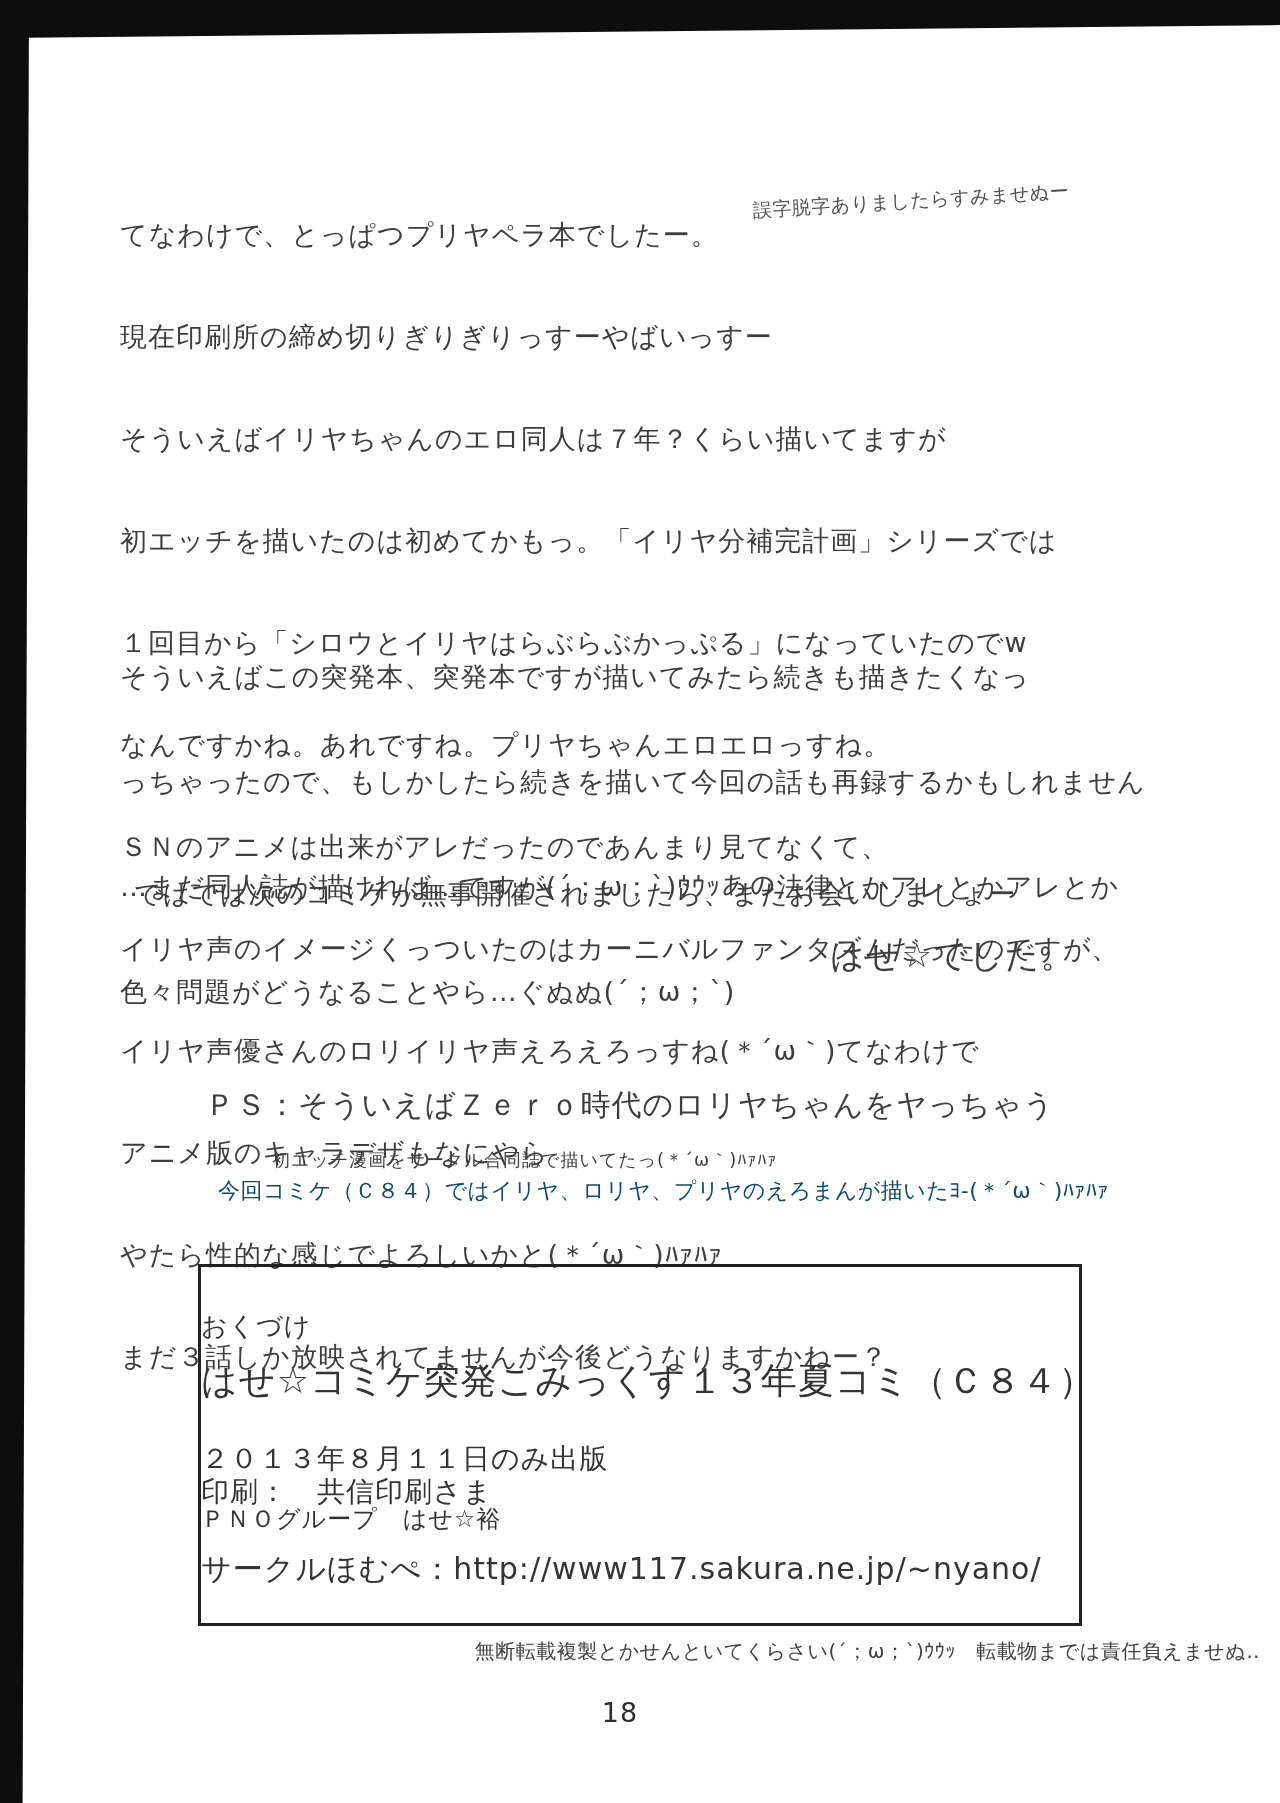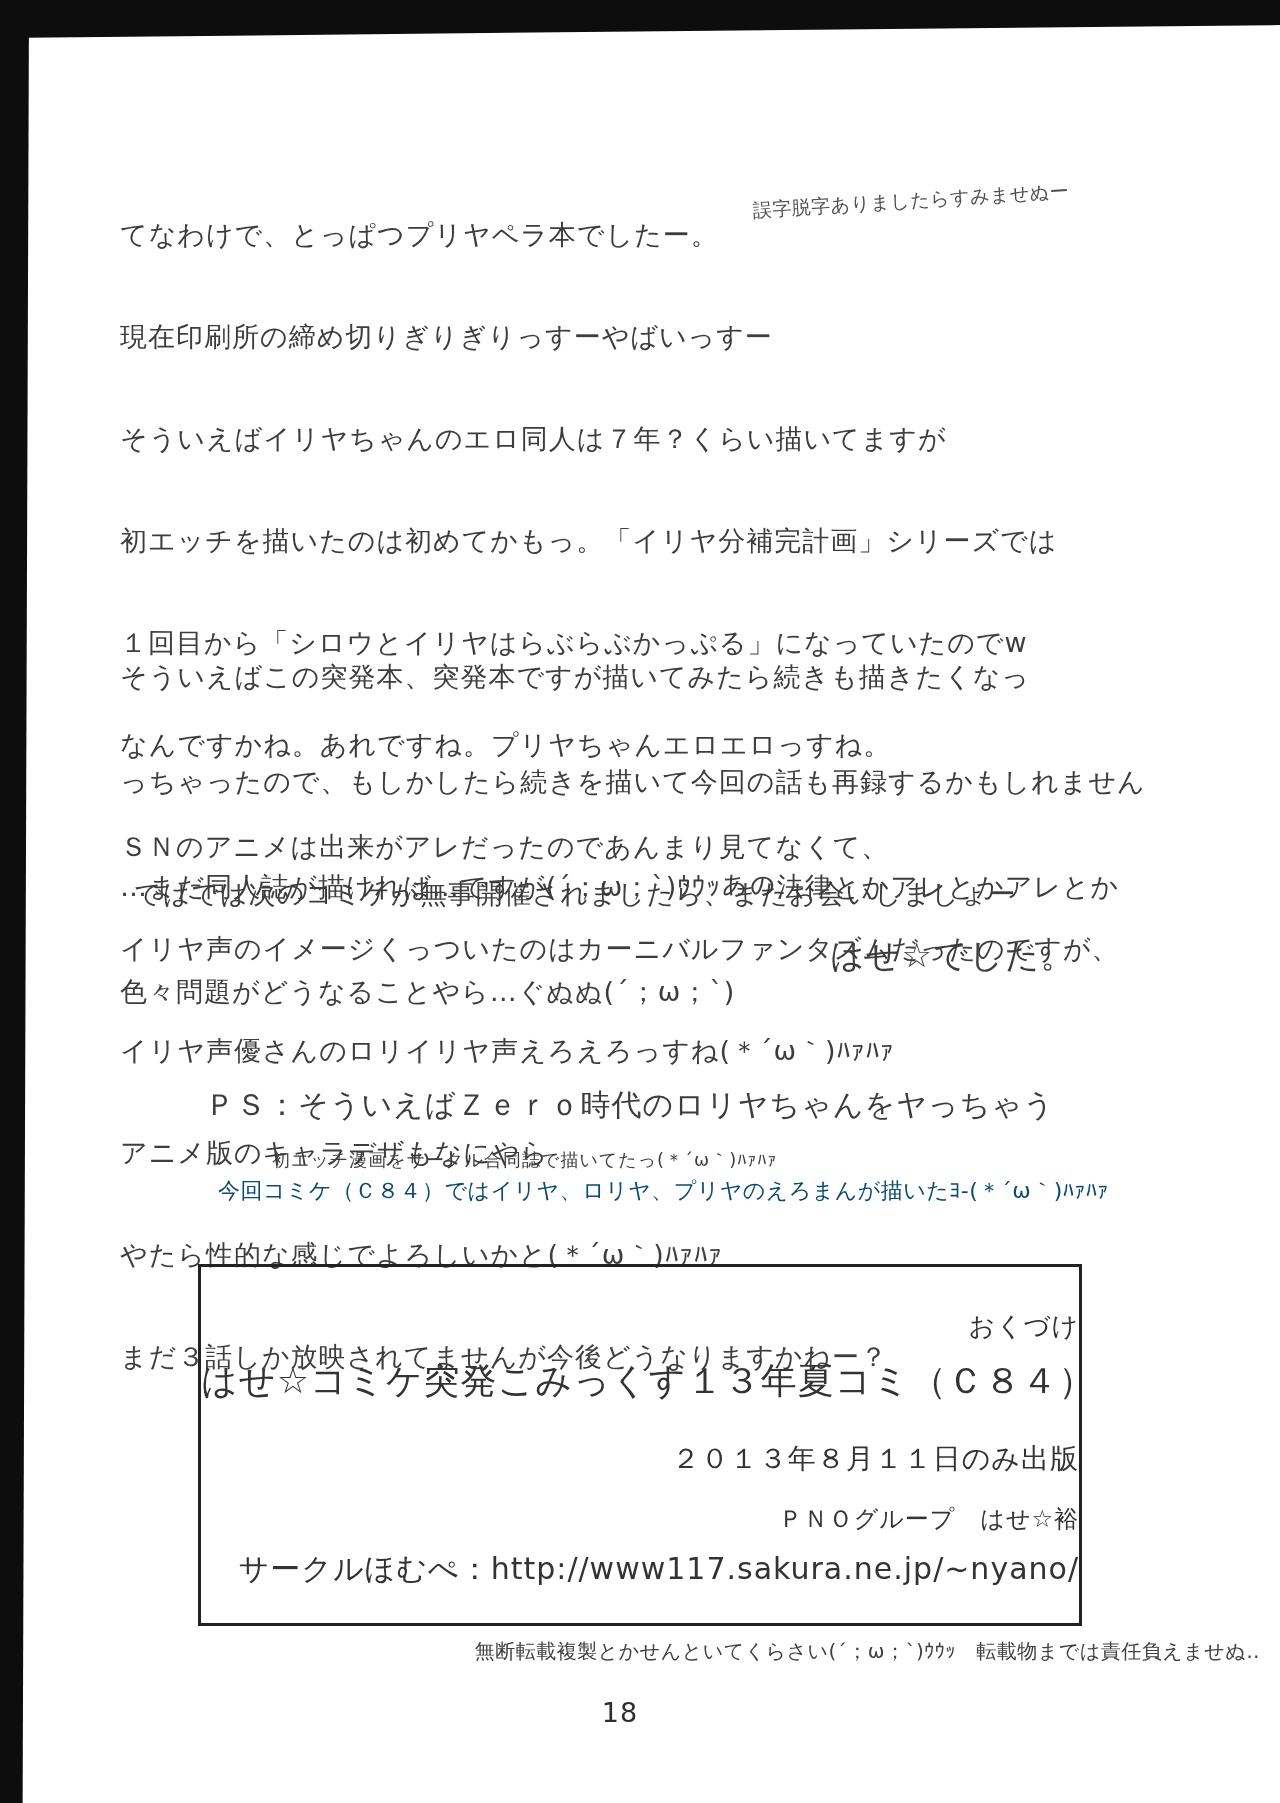--- a/index.html
+++ b/index.html
@@ -36,21 +36,21 @@
   .ps1 { left:205px; top:1085px; font-size:30px; letter-spacing:1px; }
   .ps2 { left:272px; top:1148px; font-size:18px; letter-spacing:1px; }
   .ps3 { left:218px; top:1176px; font-size:22px; letter-spacing:0.5px; color:#0c4a6e; }
   
   .colophon {
     position:absolute; left:198px; top:1264px;
     width:878px; height:356px;
     border:3px solid #222222;
     color:#333333;
   }
-  .colophon .cline { position:absolute; left:0; width:100%; text-align:right; white-space:pre; letter-spacing:1px; }
+  .colophon .cline { position:absolute; left:0; width:100%; text-align:left; white-space:pre; letter-spacing:1px; }
   .c-title { top:42px;  font-size:26px; }
   .c-book  { top:90px;  font-size:36px; }
   .c-date  { top:173px; font-size:28px; }
   .c-print { top:206px; font-size:28px; }
   .c-group { top:236px; font-size:24px; }
   .c-home  { top:282px; font-size:30px; }
   .copyright {
     left:0; top:1638px; width:1260px; text-align:right;
     font-size:20px; color:#404040; letter-spacing:0.5px;
   }
@@ -69,21 +69,21 @@
 
   <div class="abs para para1">
     <div class="line">てなわけで、とっぱつプリヤペラ本でしたー。</div>
     <div class="line">現在印刷所の締め切りぎりぎりっすーやばいっすー</div>
     <div class="line">そういえばイリヤちゃんのエロ同人は７年？くらい描いてますが</div>
     <div class="line">初エッチを描いたのは初めてかもっ。「イリヤ分補完計画」シリーズでは</div>
     <div class="line">１回目から「シロウとイリヤはらぶらぶかっぷる」になっていたのでw</div>
     <div class="line">なんですかね。あれですね。プリヤちゃんエロエロっすね。</div>
     <div class="line">ＳＮのアニメは出来がアレだったのであんまり見てなくて、</div>
     <div class="line">イリヤ声のイメージくっついたのはカーニバルファンタズムだったのですが、</div>
-    <div class="line">イリヤ声優さんのロリイリヤ声えろえろっすね(＊´ω｀)ﾊｧﾊｧ</div>
+    <div class="line">イリヤ声優さんのロリイリヤ声えろえろっすね(＊´ω｀)てなわけで</div>
     <div class="line">アニメ版のキャラデザもなにやら</div>
     <div class="line">やたら性的な感じでよろしいかと(＊´ω｀)ﾊｧﾊｧ</div>
     <div class="line">まだ３話しか放映されてませんが今後どうなりますかねー？</div>
   </div>
 
   <div class="abs margin-note">誤字脱字ありましたらすみませぬー</div>
 
   <div class="abs para para2">
     <div class="line">そういえばこの突発本、突発本ですが描いてみたら続きも描きたくなっ</div>
     <div class="line">っちゃったので、もしかしたら続きを描いて今回の話も再録するかもしれません</div>
@@ -95,20 +95,21 @@
   <div class="abs signature">はせ☆でした。</div>
 
   <div class="abs ps1">ＰＳ：そういえばＺｅｒｏ時代のロリヤちゃんをヤっちゃう</div>
   <div class="abs ps2">初エッチ漫画をサークル合同誌で描いてたっ(＊´ω｀)ﾊｧﾊｧ</div>
   <div class="abs ps3">今回コミケ（Ｃ８４）ではイリヤ、ロリヤ、プリヤのえろまんが描いたﾖ-(＊´ω｀)ﾊｧﾊｧ</div>
 
   <div class="colophon">
     <div class="cline c-title">おくづけ</div>
     <div class="cline c-book">はせ☆コミケ突発こみっくす１３年夏コミ（Ｃ８４）</div>
     <div class="cline c-date">２０１３年８月１１日のみ出版</div>
+    <div class="cline c-print">印刷：　共信印刷さま</div>
     <div class="cline c-group">ＰＮＯグループ　はせ☆裕</div>
     <div class="cline c-home">サークルほむぺ：http://www117.sakura.ne.jp/~nyano/</div>
   </div>
 
   <div class="abs copyright">無断転載複製とかせんといてくらさい(´；ω；`)ｳｳｯ　転載物までは責任負えませぬ‥</div>
   <div class="abs pagenum">18</div>
 
 </div>
 
 </body></html>

